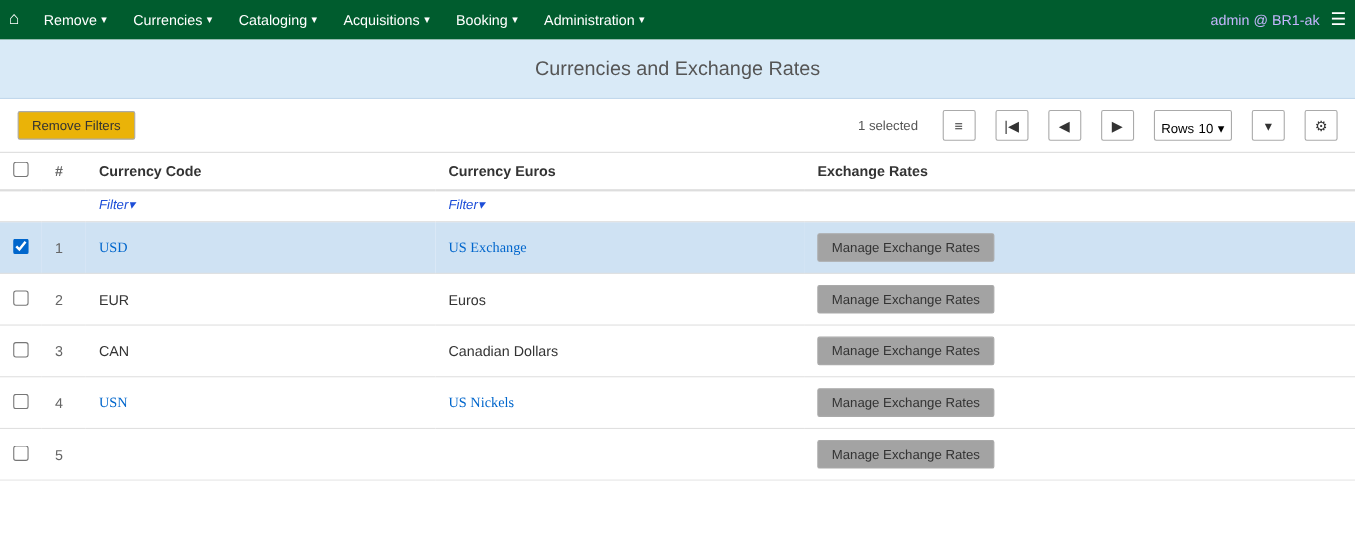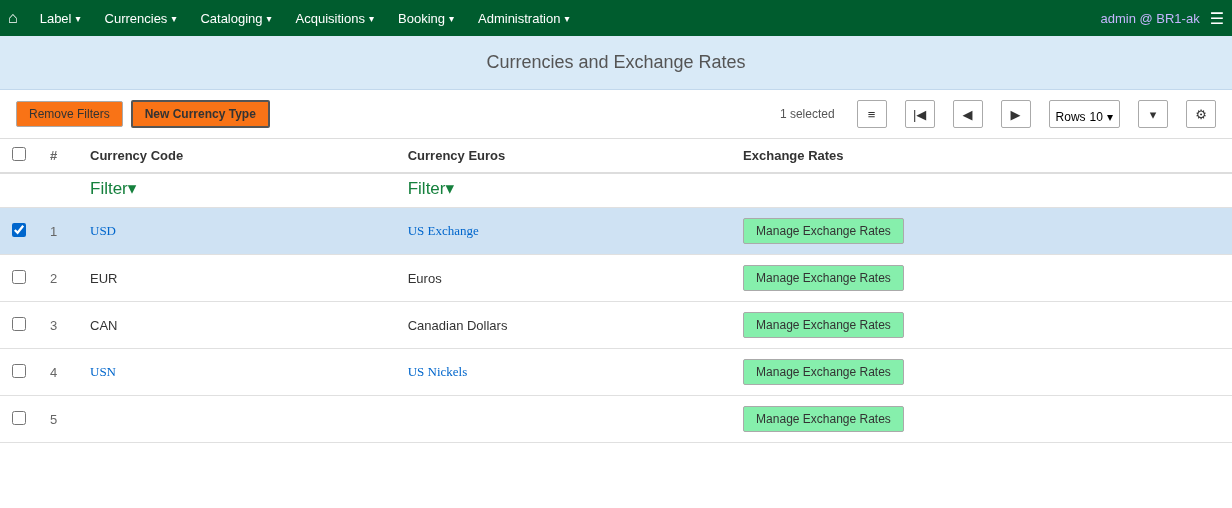--- a/index.html
+++ b/index.html
@@ -64,21 +64,21 @@
     
     .toolbar {
       display: flex;
       align-items: center;
       padding: 10px 16px;
       gap: 8px;
       border-bottom: 1px solid #ddd;
     }
     .btn {
       border: 1px solid #aaa;
-      background: #f97316;
+      background: #eab308;
       padding: 5px 12px;
       cursor: pointer;
       font-size: 12px;
       border-radius: 2px;
       color: #333;
     }
     .btn-active {
       border: 2px solid #555;
       font-weight: bold;
     }
@@ -134,24 +134,25 @@
       padding: 8px 12px;
       text-align: left;
       font-weight: bold;
       font-size: 13px;
       color: #333;
     }
     .filter-row td {
       padding: 4px 12px 8px;
     }
     .filter-link {
-      color: #15803d;
-      font-size: 17px;
+      color: #1d4ed8;
+      font-size: 12px;
       cursor: pointer;
       text-decoration: none;
+      font-style: italic;
     }
     tbody tr {
       border-bottom: 1px solid #e0e0e0;
     }
     tbody tr.selected-row {
       background: #cfe2f3;
     }
     tbody td {
       padding: 10px 12px;
       font-size: 13px;
@@ -166,21 +167,21 @@
     .checkbox-cell {
       width: 36px;
       text-align: center;
     }
     .num-cell {
       width: 40px;
       color: #666;
     }
     .exchange-btn {
       border: 1px solid #aaa;
-      background: #86efac;
+      background: #a3a3a3;
       padding: 5px 12px;
       cursor: pointer;
       font-size: 12px;
       border-radius: 2px;
       color: #333;
       white-space: nowrap;
     }
 
     input[type="checkbox"] {
       width: 14px;
@@ -189,21 +190,21 @@
       accent-color: #0066cc;
     }
   </style>
 </head>
 <body>
 
 <nav class="navbar">
   <span class="home-icon">⌂</span>
   <div class="nav-items">
     <div class="nav-item">
-      <span>Label</span>
+      <span>Remove</span>
       <span class="caret">▾</span>
     </div>
     <div class="nav-item">
       <span>Currencies</span>
       <span class="caret">▾</span>
     </div>
     <div class="nav-item">
       <span>Cataloging</span>
       <span class="caret">▾</span>
     </div>
@@ -225,21 +226,20 @@
     <span class="menu-icon">☰</span>
   </div>
 </nav>
 
 <div class="page-header">
   <span>Currencies and Exchange Rates</span>
 </div>
 
 <div class="toolbar">
   <button class="btn">Remove Filters</button>
-  <button class="btn btn-active">New Currency Type</button>
   <div class="toolbar-right">
     <span class="selected-label">1 selected</span>
     <div class="icon-btn" title="Bulk actions">≡</div>
     <div class="icon-btn">|◀</div>
     <div class="icon-btn">◀</div>
     <div class="icon-btn">▶</div>
     <div class="rows-select">
       <span>Rows</span>
       <span>10</span>
       <span>▾</span>

